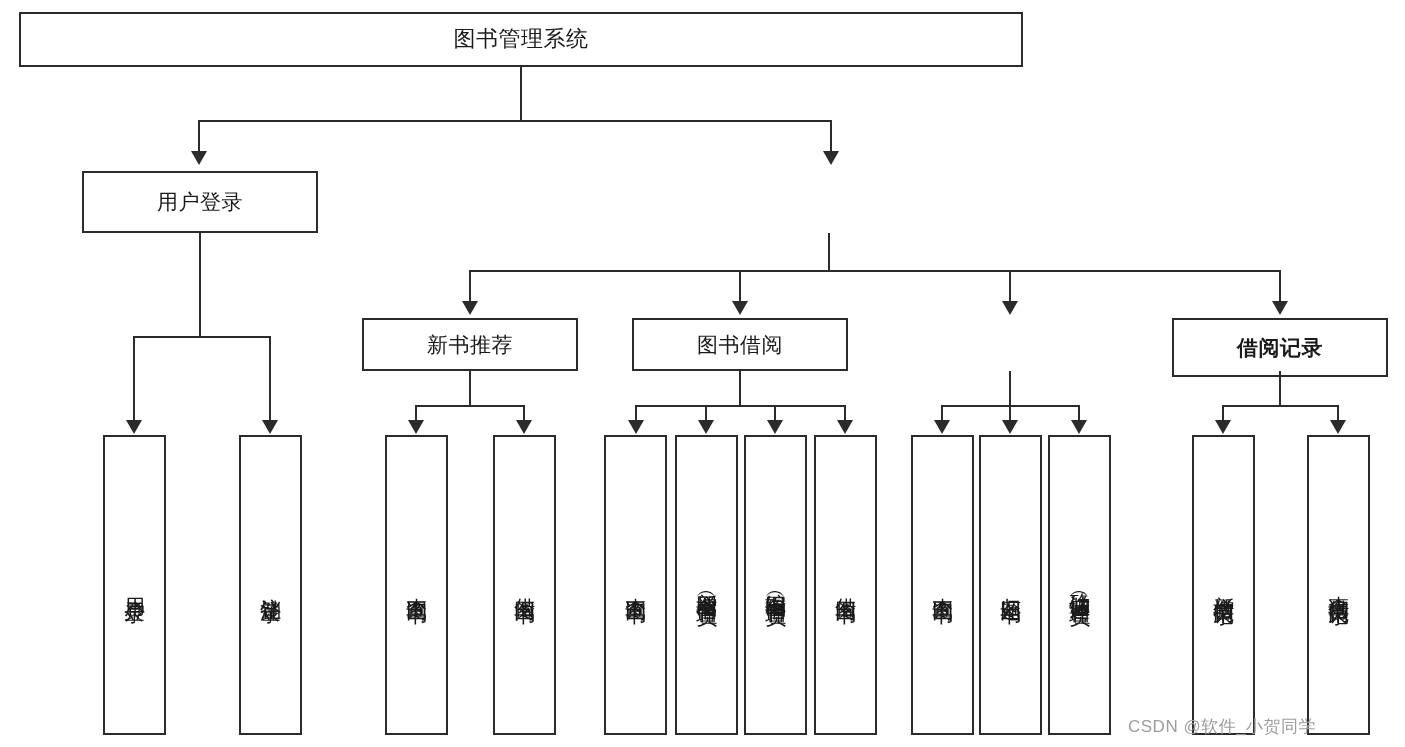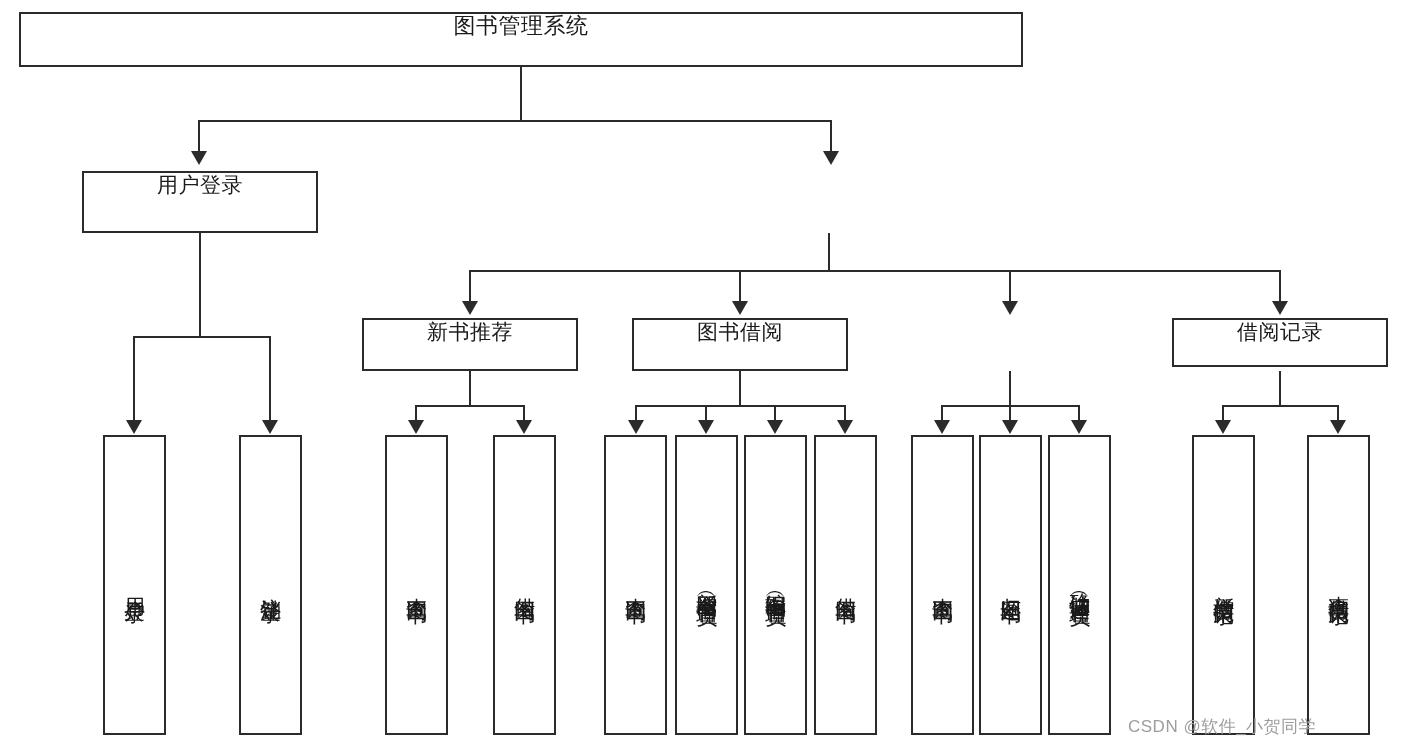--- a/index.html
+++ b/index.html
@@ -18,20 +18,21 @@
     background: #ffffff;
     overflow: hidden;
   }
   
   .node {
     position: absolute;
     box-sizing: border-box;
     border: 2px solid #2b2b2b;
     background: #ffffff;
     display: flex;
+    align-items: center;
     justify-content: center;
     color: #1a1a1a;
     letter-spacing: 0.5px;
   }
   .node.horiz {
     font-size: 21px;
     line-height: 1.1;
   }
   .node.root {
     font-size: 22px;
@@ -124,21 +125,21 @@
 
   <div class="node horiz" style="left:632px; top:318px; width:216px; height:53px;">
     <span>图书借阅</span>
   </div>
 
   <div class="node horiz" style="left:362px; top:318px; width:216px; height:53px;">
     <span>新书推荐</span>
   </div>
 
 
-  <div class="node horiz" style="left:1172px; top:318px; width:216px; height:49px;">
+  <div class="node horiz" style="left:1172px; top:318px; width:216px; height:59px;font-weight:bold;">
     <span>借阅记录</span>
   </div>
 
   <div class="vline" style="left:469px; top:371px; width:2px; height:35px;"></div>
   <div class="hline" style="left:415px; top:405px; width:109px; height:2px;"></div>
   <div class="vline" style="left:415px; top:405px; width:2px; height:16px;"></div>
   <div class="arrow" style="left:408px; top:420px;"></div>
   <div class="vline" style="left:523px; top:405px; width:2px; height:16px;"></div>
   <div class="arrow" style="left:516px; top:420px;"></div>
 

